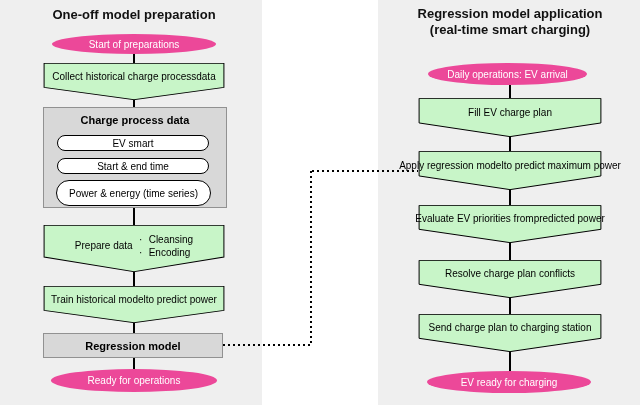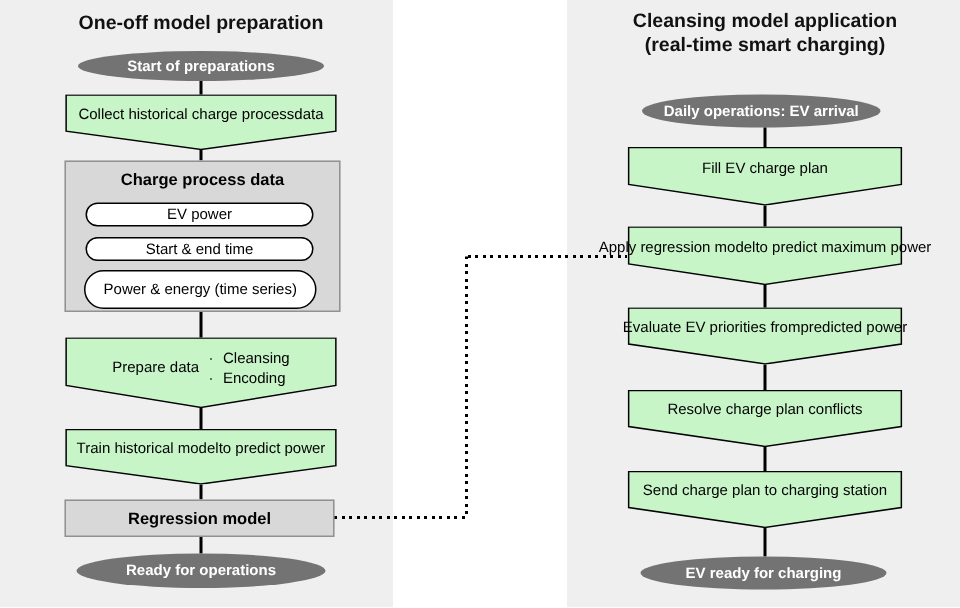--- a/index.html
+++ b/index.html
@@ -6,22 +6,22 @@
     --panel:#efefef; --gray:#d8d8d8; --grayb:#919191;
     --green:#c8f5c8; --ink:#000;
   }
   *{margin:0;padding:0;box-sizing:border-box;}
   body{font-family:"Liberation Sans",sans-serif;background:#fff;}
   #stage{position:relative;width:640px;height:405px;background:#fff;overflow:hidden;}
   .panel{position:absolute;top:0;height:405px;width:262px;background:var(--panel);}
   #left-panel{left:0;} #right-panel{left:378px;}
   .ptitle{position:absolute;font-size:13px;font-weight:bold;color:#111;text-align:center;line-height:16px;}
   
-  .oval{position:absolute;background:#737373;border-radius:50%;color:#fff;font-size:10px;
-        display:flex;align-items:center;justify-content:center;white-space:nowrap;font-weight:bold;}
+  .oval{position:absolute;background:#ec4899;border-radius:50%;color:#fff;font-size:10px;
+        display:flex;align-items:center;justify-content:center;white-space:nowrap;}
   
   .chev{position:absolute;}
   .chev svg{position:absolute;left:0;top:0;width:100%;height:100%;display:block;}
   .chev polygon{fill:var(--green);stroke:#000;stroke-width:1;vector-effect:non-scaling-stroke;}
   .chev-text{position:absolute;inset:0;padding:0 2px 10px 2px;display:flex;flex-direction:row;
              align-items:center;justify-content:center;font-size:10px;color:#000;
              text-align:center;line-height:12px;}
   .chev-text div{white-space:nowrap;}
   
   .graybox{position:absolute;background:var(--gray);border:1px solid var(--grayb);}
@@ -45,21 +45,21 @@
 <body>
 
 <div id="stage">
 
   <div class="panel" id="left-panel">
     <div class="ptitle" style="left:20px;top:7px;width:228px;">One-off model preparation</div>
   </div>
 
   <div class="panel" id="right-panel">
     <div class="ptitle" style="left:12px;top:6px;width:240px;">
-      <div>Cleansing model application</div>
+      <div>Regression model application</div>
       <div>(real-time smart charging)</div>
     </div>
   </div>
 
   <div class="oval" style="left:52px;top:34px;width:164px;height:20px;">Start of preparations</div>
 
   <div class="conn" style="left:133px;top:54px;height:9px;"></div>
 
   <div class="chev" style="left:43px;top:63px;width:182px;height:37px;">
     <svg viewBox="0 0 100 100" preserveAspectRatio="none">
@@ -68,21 +68,21 @@
     <div class="chev-text" style="padding-bottom:9px;">
       <div>Collect historical charge process</div>
       <div>data</div>
     </div>
   </div>
 
   <div class="conn" style="left:133px;top:100px;height:7px;"></div>
 
   <div class="graybox" style="left:43px;top:107px;width:184px;height:101px;">
     <div class="graybox-title" style="top:6px;">Charge process data</div>
-    <div class="stadium" style="left:13px;top:27px;width:152px;height:16px;">EV power</div>
+    <div class="stadium" style="left:13px;top:27px;width:152px;height:16px;">EV smart</div>
     <div class="stadium" style="left:13px;top:50px;width:152px;height:16px;">Start &amp; end time</div>
     <div class="stadium" style="left:12px;top:72px;width:155px;height:26px;">Power &amp; energy (time series)</div>
   </div>
 
   <div class="conn" style="left:133px;top:208px;height:17px;"></div>
 
   <div class="chev" style="left:43px;top:225px;width:182px;height:47px;">
     <svg viewBox="0 0 100 100" preserveAspectRatio="none">
       <polygon points="0.6,0.7 99.4,0.7 99.4,68 50,99.2 0.6,68"></polygon>
     </svg>

